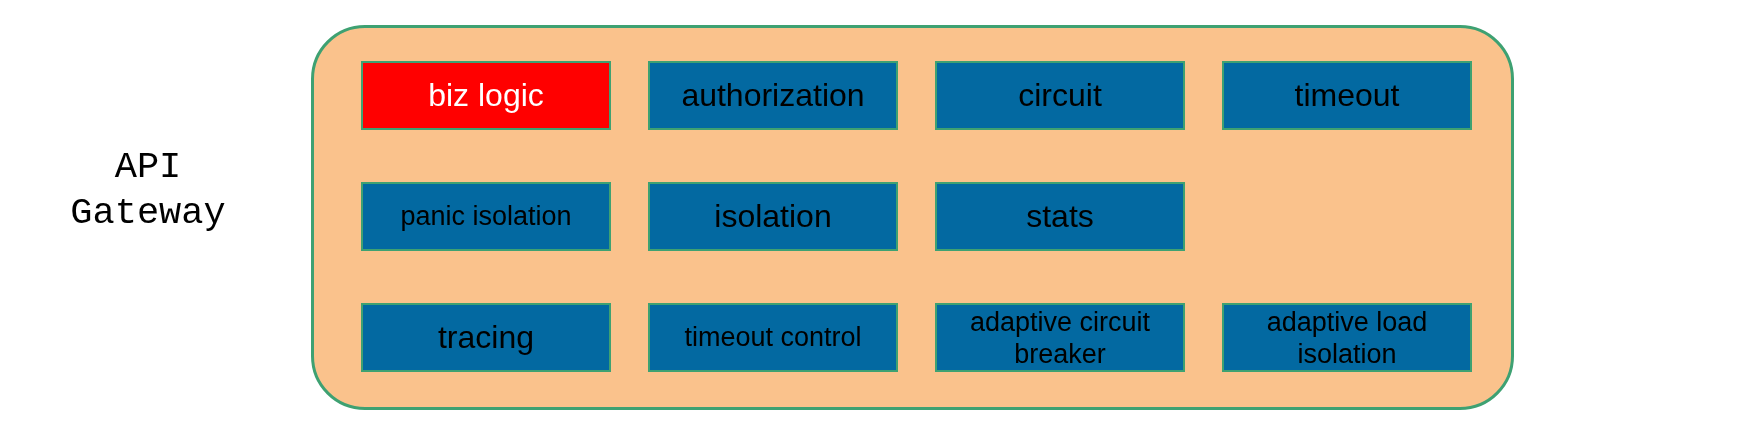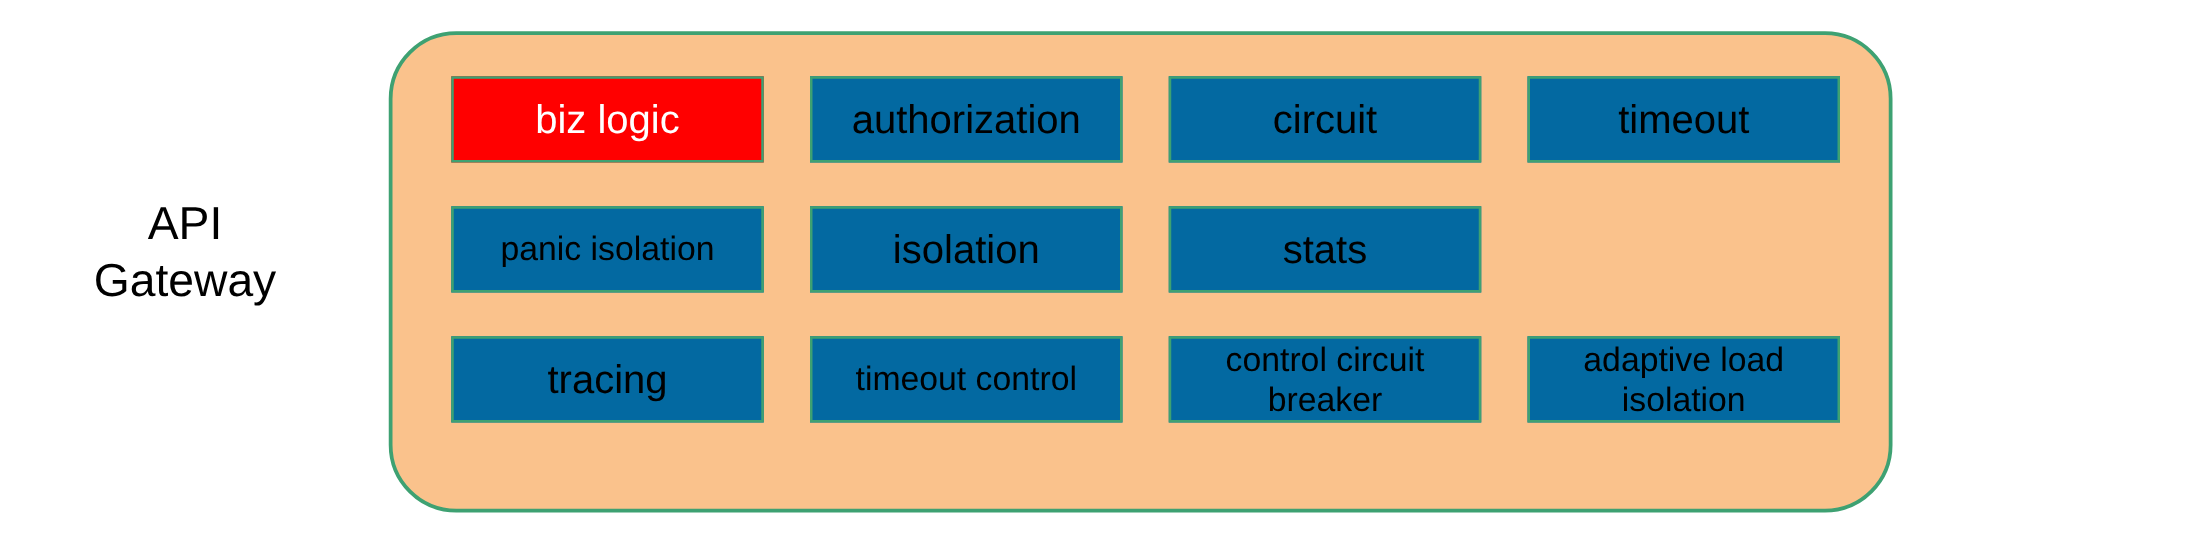--- a/index.html
+++ b/index.html
@@ -19,27 +19,27 @@
     position: relative;
     width: 1758px;
     height: 436px;
     background: #ffffff;
   }
 
   
   .side-label {
     position: absolute;
     left: 18px;
-    top: 156px;
+    top: 144px;
     width: 260px;
     text-align: center;
     color: #000000;
     font-size: 37px;
     line-height: 46px;
-    font-family: Liberation Sans, sans-serif;
+    font-family: Liberation Mono, monospace;
     white-space: pre-line;
   }
 
   
   .gateway-box {
     position: absolute;
     left: 311px;
     top: 25px;
     width: 1203px;
     height: 385px;
@@ -50,21 +50,21 @@
   }
 
   
   .grid {
     position: absolute;
     left: 47px;
     top: 33px;
     width: 1112px;
     display: flex;
     flex-direction: column;
-    gap: 35px;
+    gap: 52px;
   }
   .grid-row {
     display: flex;
     flex-direction: row;
     gap: 37px;
   }
   .cell {
     box-sizing: border-box;
     width: 250px;
     height: 69px;
@@ -109,21 +109,21 @@
 
       <div class="grid-row">
         <div class="cell sm">panic isolation</div>
         <div class="cell">isolation</div>
         <div class="cell">stats</div>
       </div>
 
       <div class="grid-row">
         <div class="cell">tracing</div>
         <div class="cell sm">timeout control</div>
-        <div class="cell sm two-line">control circuit
+        <div class="cell sm two-line">adaptive circuit
 breaker</div>
         <div class="cell sm two-line">adaptive load
 isolation</div>
       </div>
 
     </div>
   </div>
 </div>
 
 </body></html>

